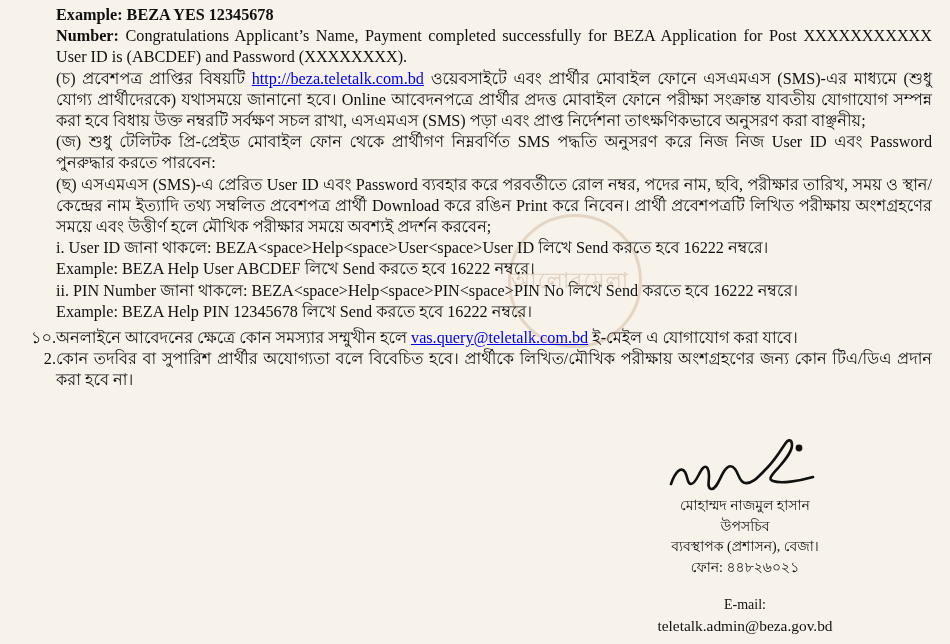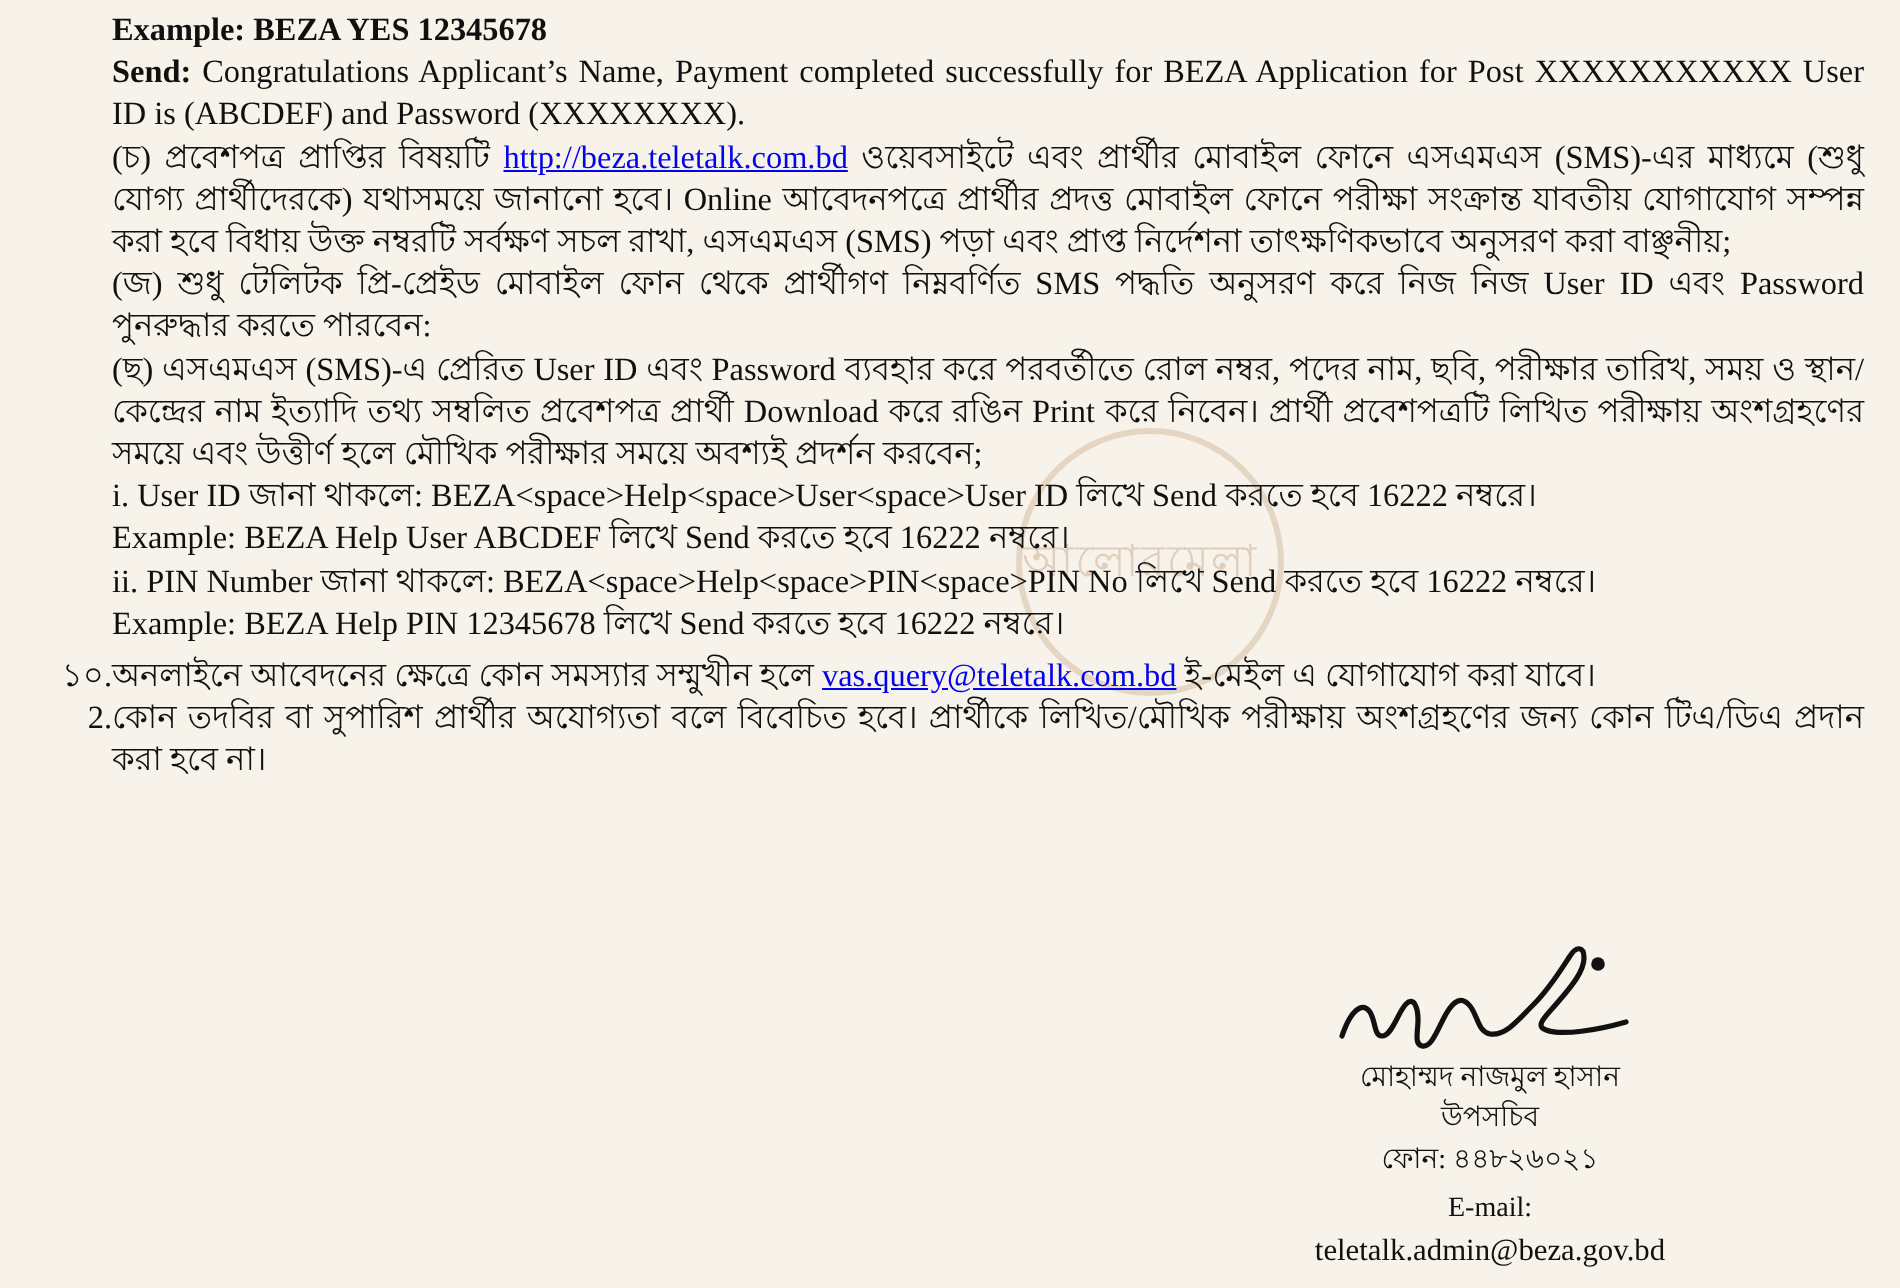--- a/index.html
+++ b/index.html
@@ -97,41 +97,41 @@
   }
   .signature-svg {
     display: block;
     margin: 0 auto 2px auto;
   }
   .sign-line {
     font-size: 14px;
     line-height: 20.5px;
     white-space: nowrap;
   }
-  .sign-line.email-label { margin-top: 4px; }
+  .sign-line.email-label { margin-top: 17px; }
   .sign-line.email-value { font-size: 15.4px; }
 </style>
 </head>
 <body>
 
 <div class="page">
 
   <div class="watermark">
     <span>আলোরমেলা</span>
   </div>
 
   <div class="body-text">
 
     <p class="para nojustify">
       <span class="b">Example:</span>
       <span class="b">BEZA YES 12345678</span>
     </p>
 
     <p class="para">
-      <span class="b">Send:</span>
+      <span class="b">Number:</span>
       <span>Congratulations Applicant’s Name, Payment completed successfully for BEZA Application for Post XXXXXXXXXXX User ID is (ABCDEF) and Password (XXXXXXXX).</span>
     </p>
 
     <p class="para">
       <span>(চ) প্রবেশপত্র প্রাপ্তির বিষয়টি </span><a class="link" href="#">http://beza.teletalk.com.bd</a><span> ওয়েবসাইটে এবং প্রার্থীর মোবাইল ফোনে এসএমএস (SMS)-এর মাধ্যমে (শুধু যোগ্য প্রার্থীদেরকে) যথাসময়ে জানানো হবে। Online আবেদনপত্রে প্রার্থীর প্রদত্ত মোবাইল ফোনে পরীক্ষা সংক্রান্ত যাবতীয় যোগাযোগ সম্পন্ন করা হবে বিধায় উক্ত নম্বরটি সর্বক্ষণ সচল রাখা, এসএমএস (SMS) পড়া এবং প্রাপ্ত নির্দেশনা তাৎক্ষণিকভাবে অনুসরণ করা বাঞ্ছনীয়;</span>
     </p>
 
     <p class="para">(জ) শুধু টেলিটক প্রি-প্রেইড মোবাইল ফোন থেকে প্রার্থীগণ নিম্নবর্ণিত SMS পদ্ধতি অনুসরণ করে নিজ নিজ User ID এবং Password পুনরুদ্ধার করতে পারবেন:</p>
 
     <p class="para">(ছ) এসএমএস (SMS)-এ প্রেরিত User ID এবং Password ব্যবহার করে পরবর্তীতে রোল নম্বর, পদের নাম, ছবি, পরীক্ষার তারিখ, সময় ও স্থান/কেন্দ্রের নাম ইত্যাদি তথ্য সম্বলিত প্রবেশপত্র প্রার্থী Download করে রঙিন Print করে নিবেন। প্রার্থী প্রবেশপত্রটি লিখিত পরীক্ষায় অংশগ্রহণের সময়ে এবং উত্তীর্ণ হলে মৌখিক পরীক্ষার সময়ে অবশ্যই প্রদর্শন করবেন;</p>
@@ -164,19 +164,20 @@
       <path d="M8 48 C12 36, 18 30, 22 36 C25 41, 24 48, 28 48 C33 48, 36 36, 40 32
                C44 28, 46 34, 46 40 C46 46, 44 52, 48 53 C53 54, 56 44, 60 37
                C64 30, 68 28, 72 33 C76 38, 76 46, 82 47 C90 48, 96 40, 104 32
                C112 24, 118 14, 122 8 C125 3, 129 3, 129 9 C129 16, 122 24, 116 31
                C110 38, 104 43, 110 45 C118 48, 136 45, 150 41" fill="none" stroke="#111111" stroke-width="2.6" stroke-linecap="round" stroke-linejoin="round"></path>
       <circle cx="136" cy="12" r="3.4" fill="#111111"></circle>
     </svg>
 
     <div class="sign-line">মোহাম্মদ নাজমুল হাসান</div>
     <div class="sign-line">উপসচিব</div>
+    <div class="sign-line">ব্যবস্থাপক (প্রশাসন), বেজা।</div>
     <div class="sign-line">ফোন: ৪৪৮২৬০২১</div>
     <div class="sign-line email-label">E-mail:</div>
     <div class="sign-line email-value">teletalk.admin@beza.gov.bd</div>
 
   </div>
 
 </div>
 
 </body></html>

